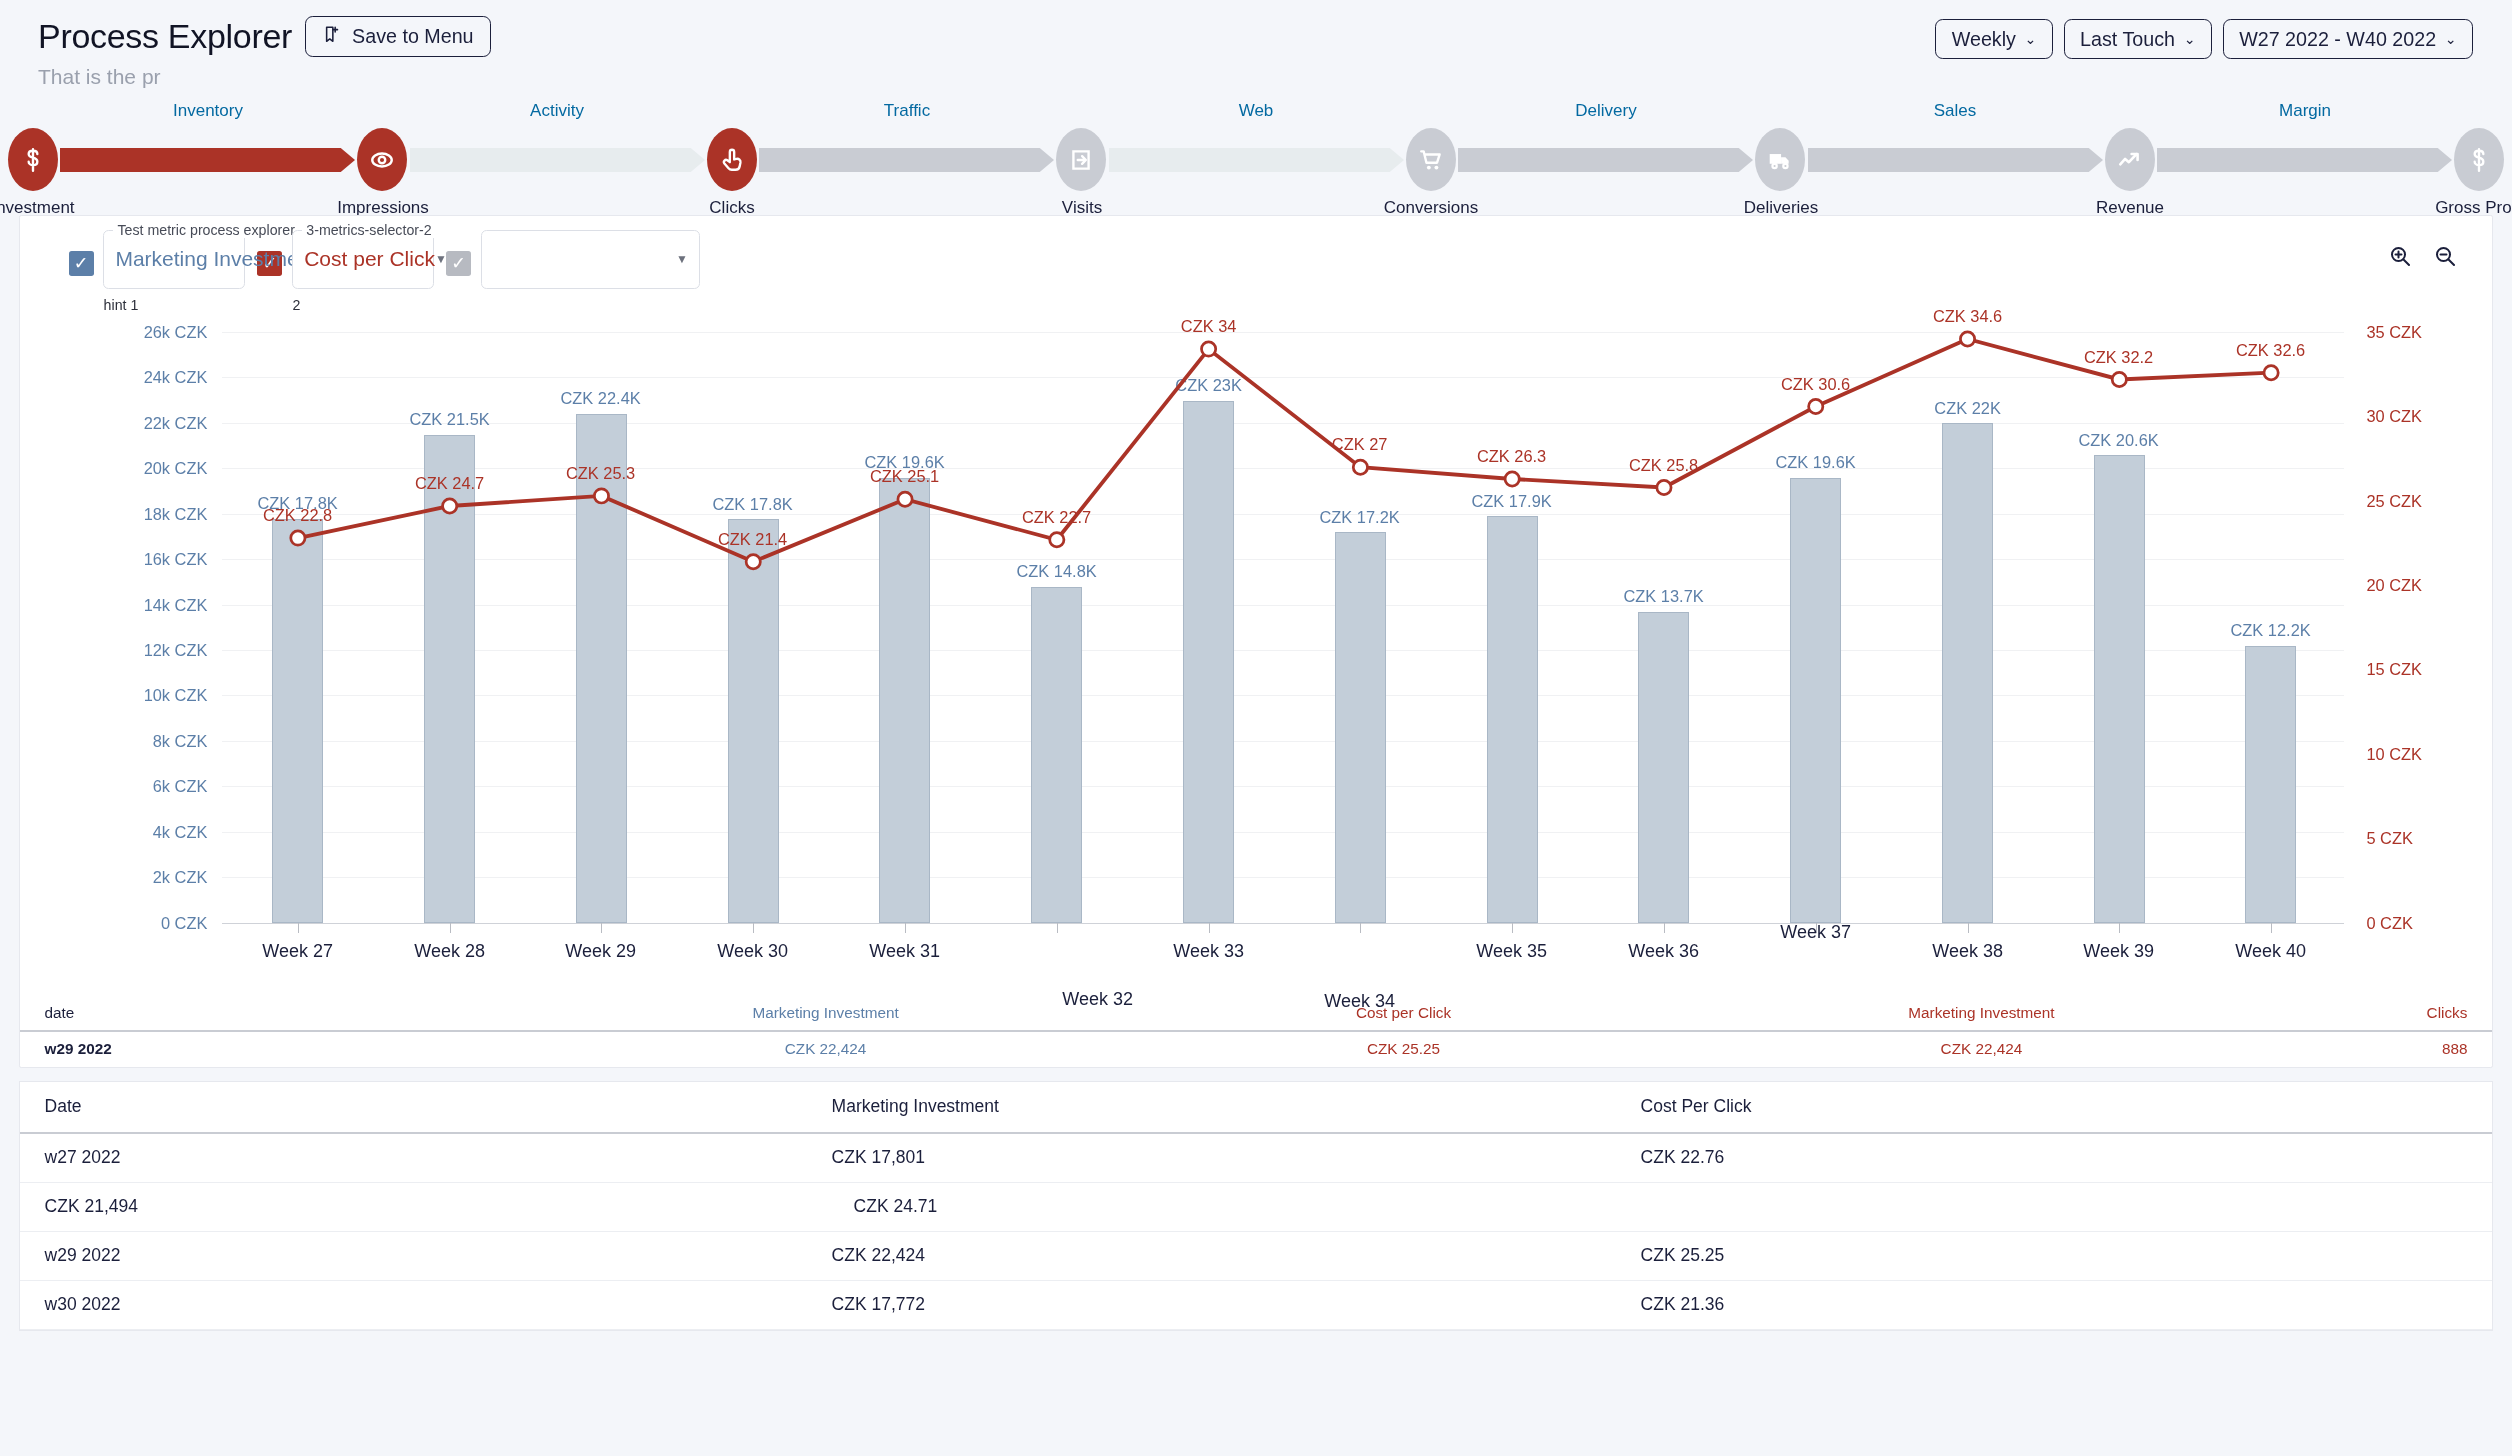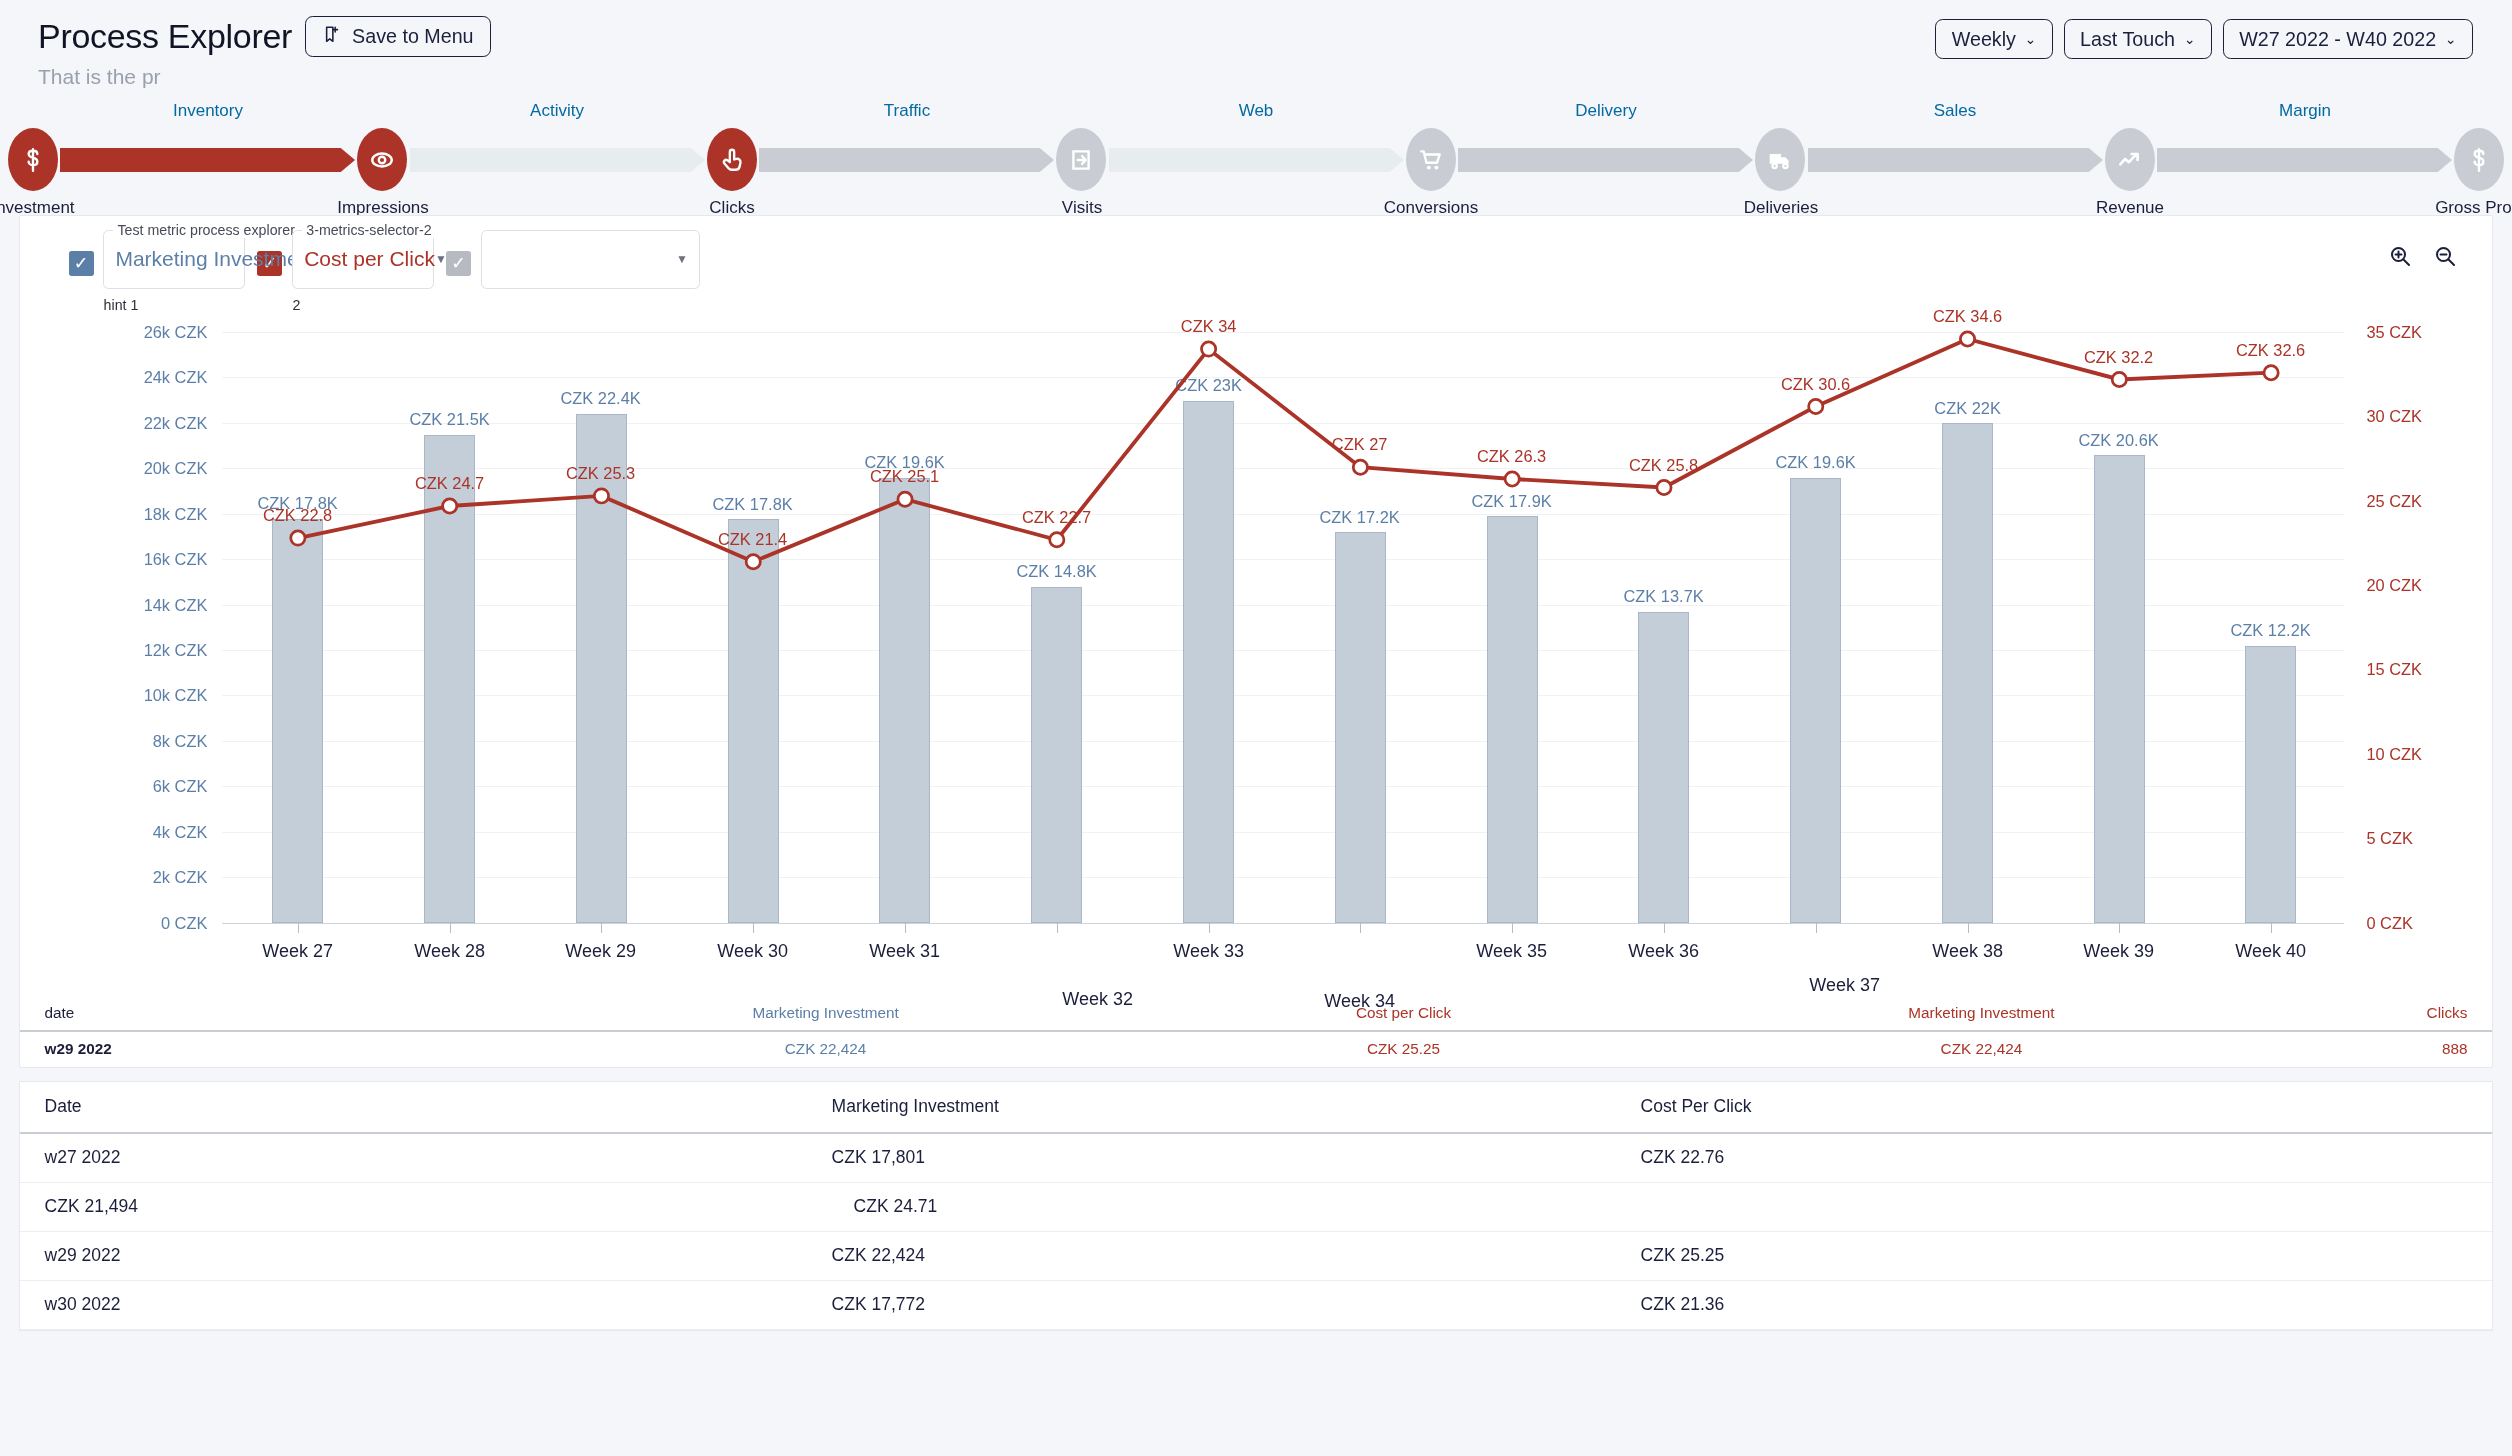--- a/index.html
+++ b/index.html
@@ -447,21 +447,21 @@
         <div class="xtick" style="left: 876px; top: 609px; margin-top: 48px;">Week 32</div>
         <div class="xtick-mark" style="left: 987px; top: 591px;"></div>
         <div class="xtick" style="left: 987px; top: 609px;">Week 33</div>
         <div class="xtick-mark" style="left: 1138px; top: 591px;"></div>
         <div class="xtick" style="left: 1138px; top: 615px; margin-top: 44px;">Week 34</div>
         <div class="xtick-mark" style="left: 1290px; top: 591px;"></div>
         <div class="xtick" style="left: 1290px; top: 609px;">Week 35</div>
         <div class="xtick-mark" style="left: 1442px; top: 591px;"></div>
         <div class="xtick" style="left: 1442px; top: 609px;">Week 36</div>
         <div class="xtick-mark" style="left: 1594px; top: 591px;"></div>
-        <div class="xtick" style="left: 1594px; top: 643px; margin-left: 29px;">Week 37</div>
+        <div class="xtick" style="left: 1594px; top: 590px;">Week 37</div>
         <div class="xtick-mark" style="left: 1746px; top: 591px;"></div>
         <div class="xtick" style="left: 1746px; top: 609px;">Week 38</div>
         <div class="xtick-mark" style="left: 1897px; top: 591px;"></div>
         <div class="xtick" style="left: 1897px; top: 609px;">Week 39</div>
         <div class="xtick-mark" style="left: 2049px; top: 591px;"></div>
         <div class="xtick" style="left: 2049px; top: 609px;">Week 40</div>
       </div>
   </div>
 
   <div id="summary">

